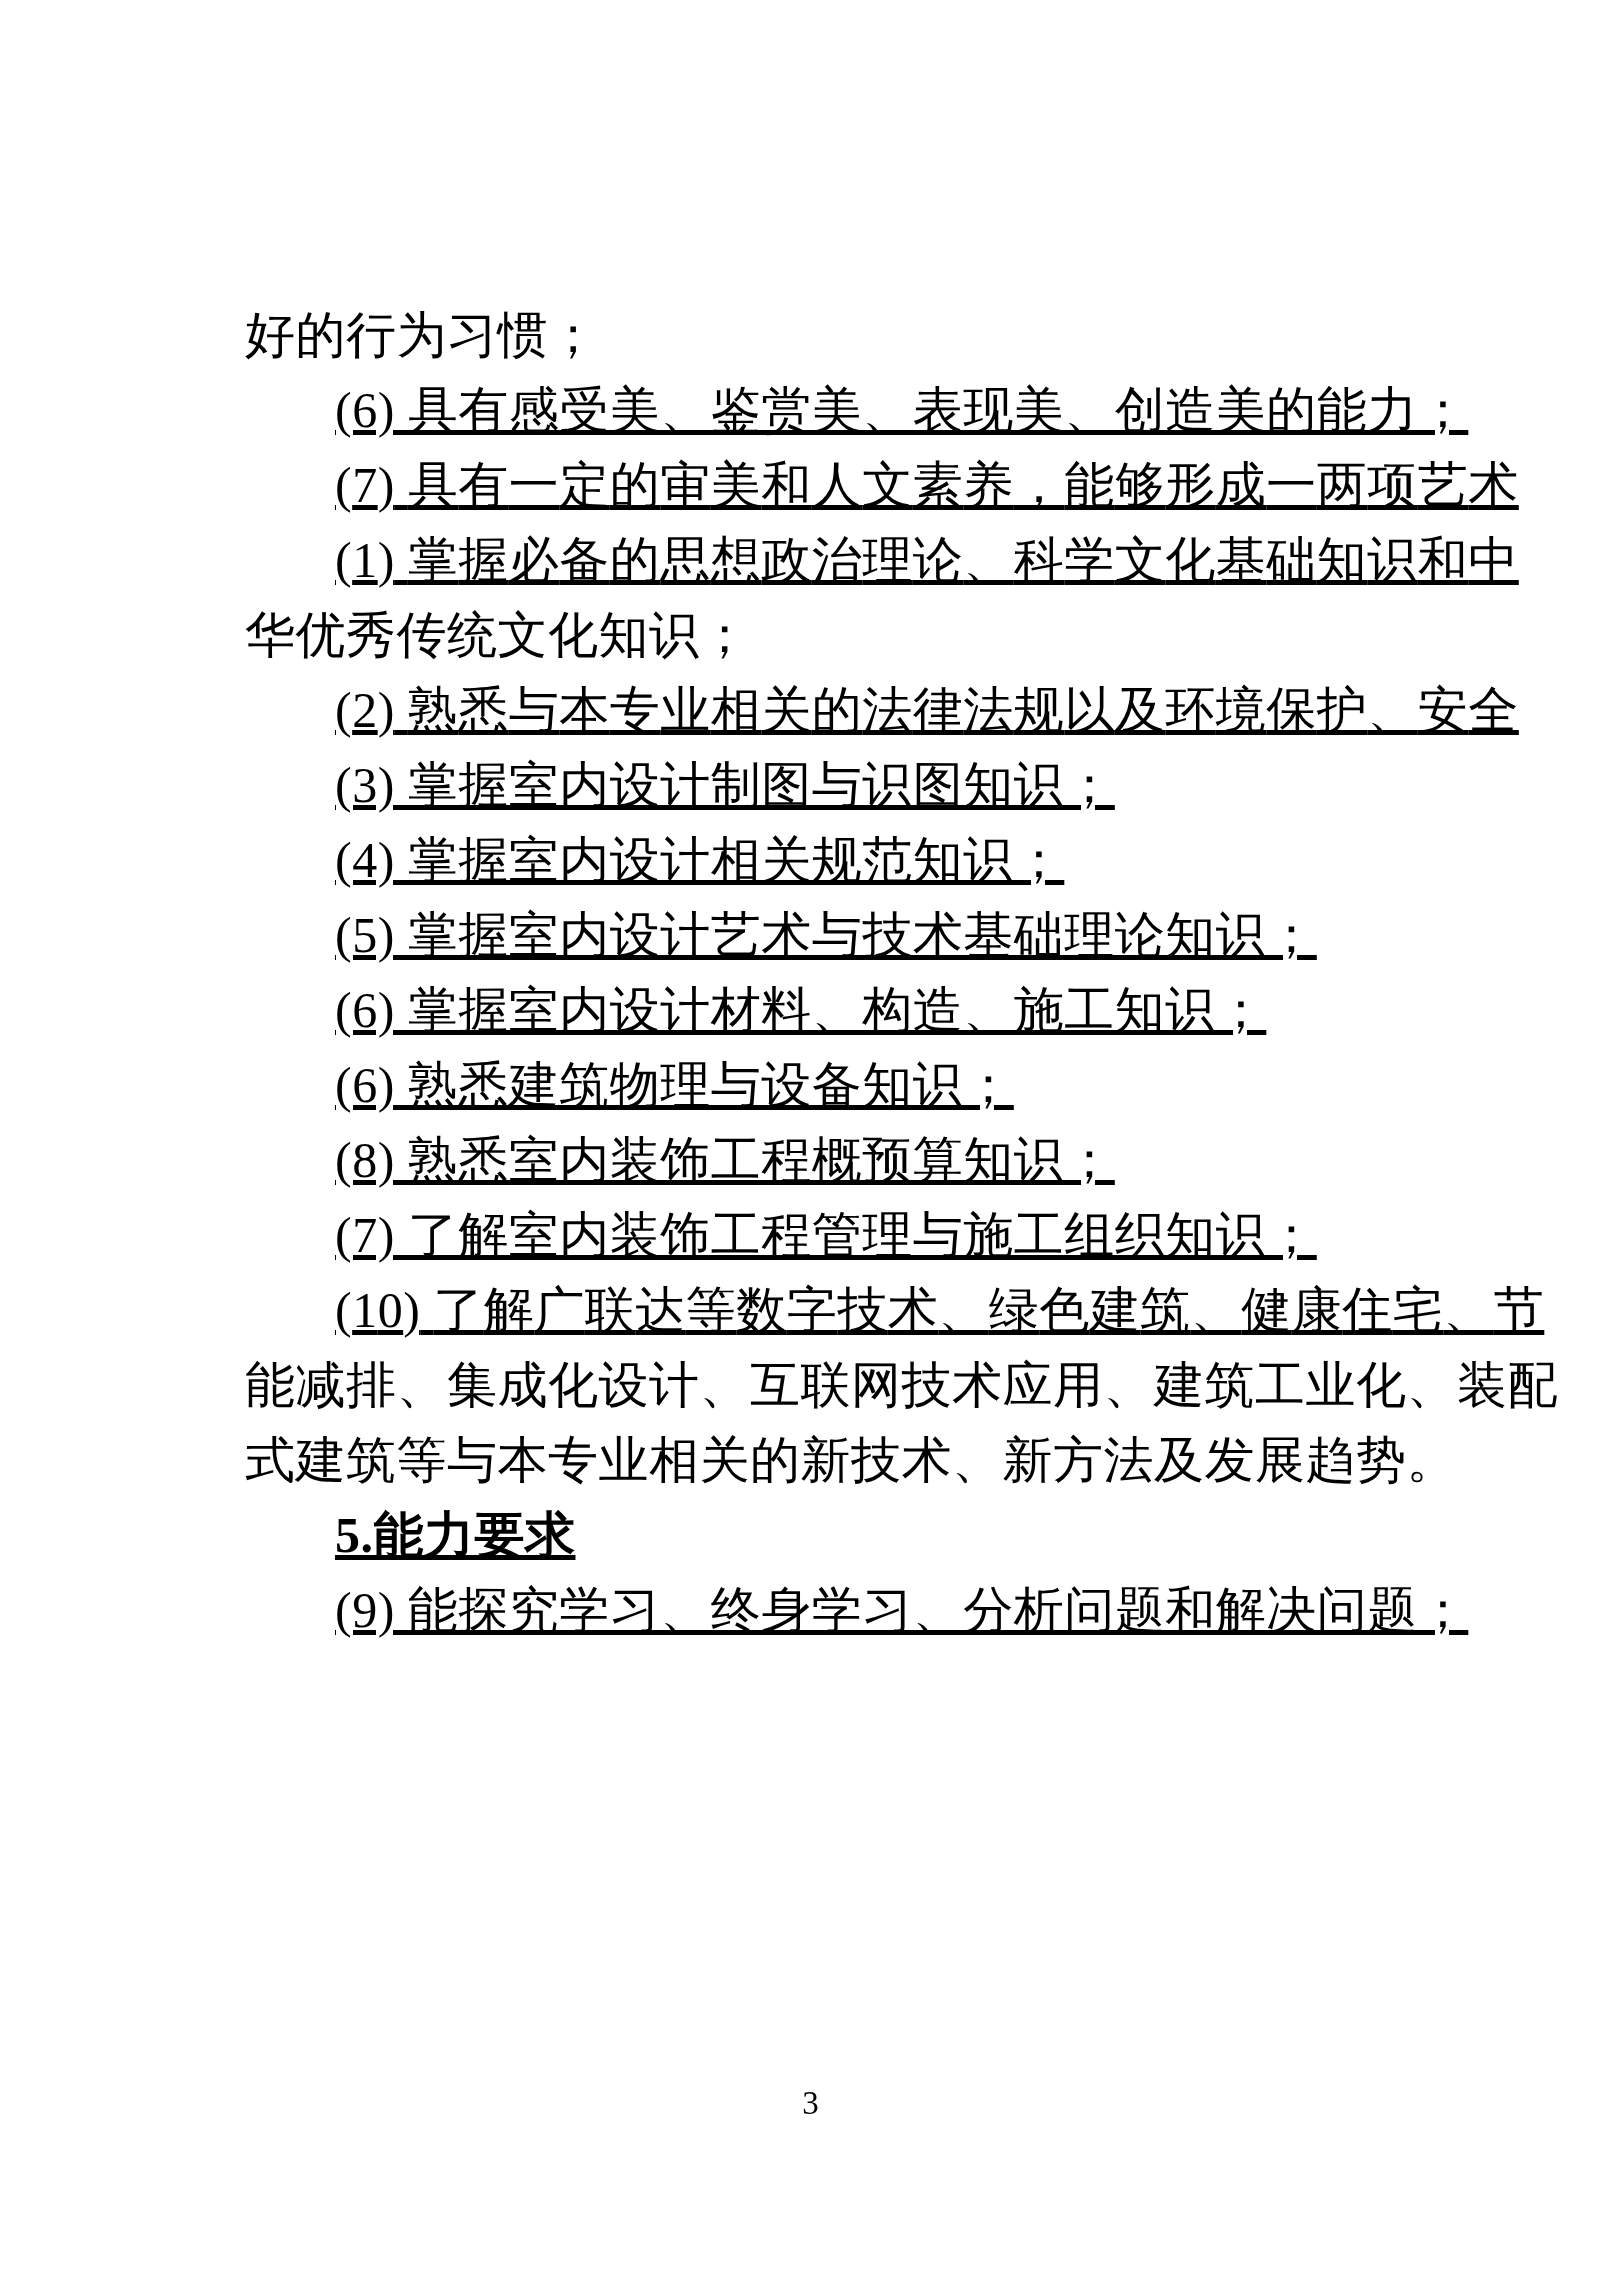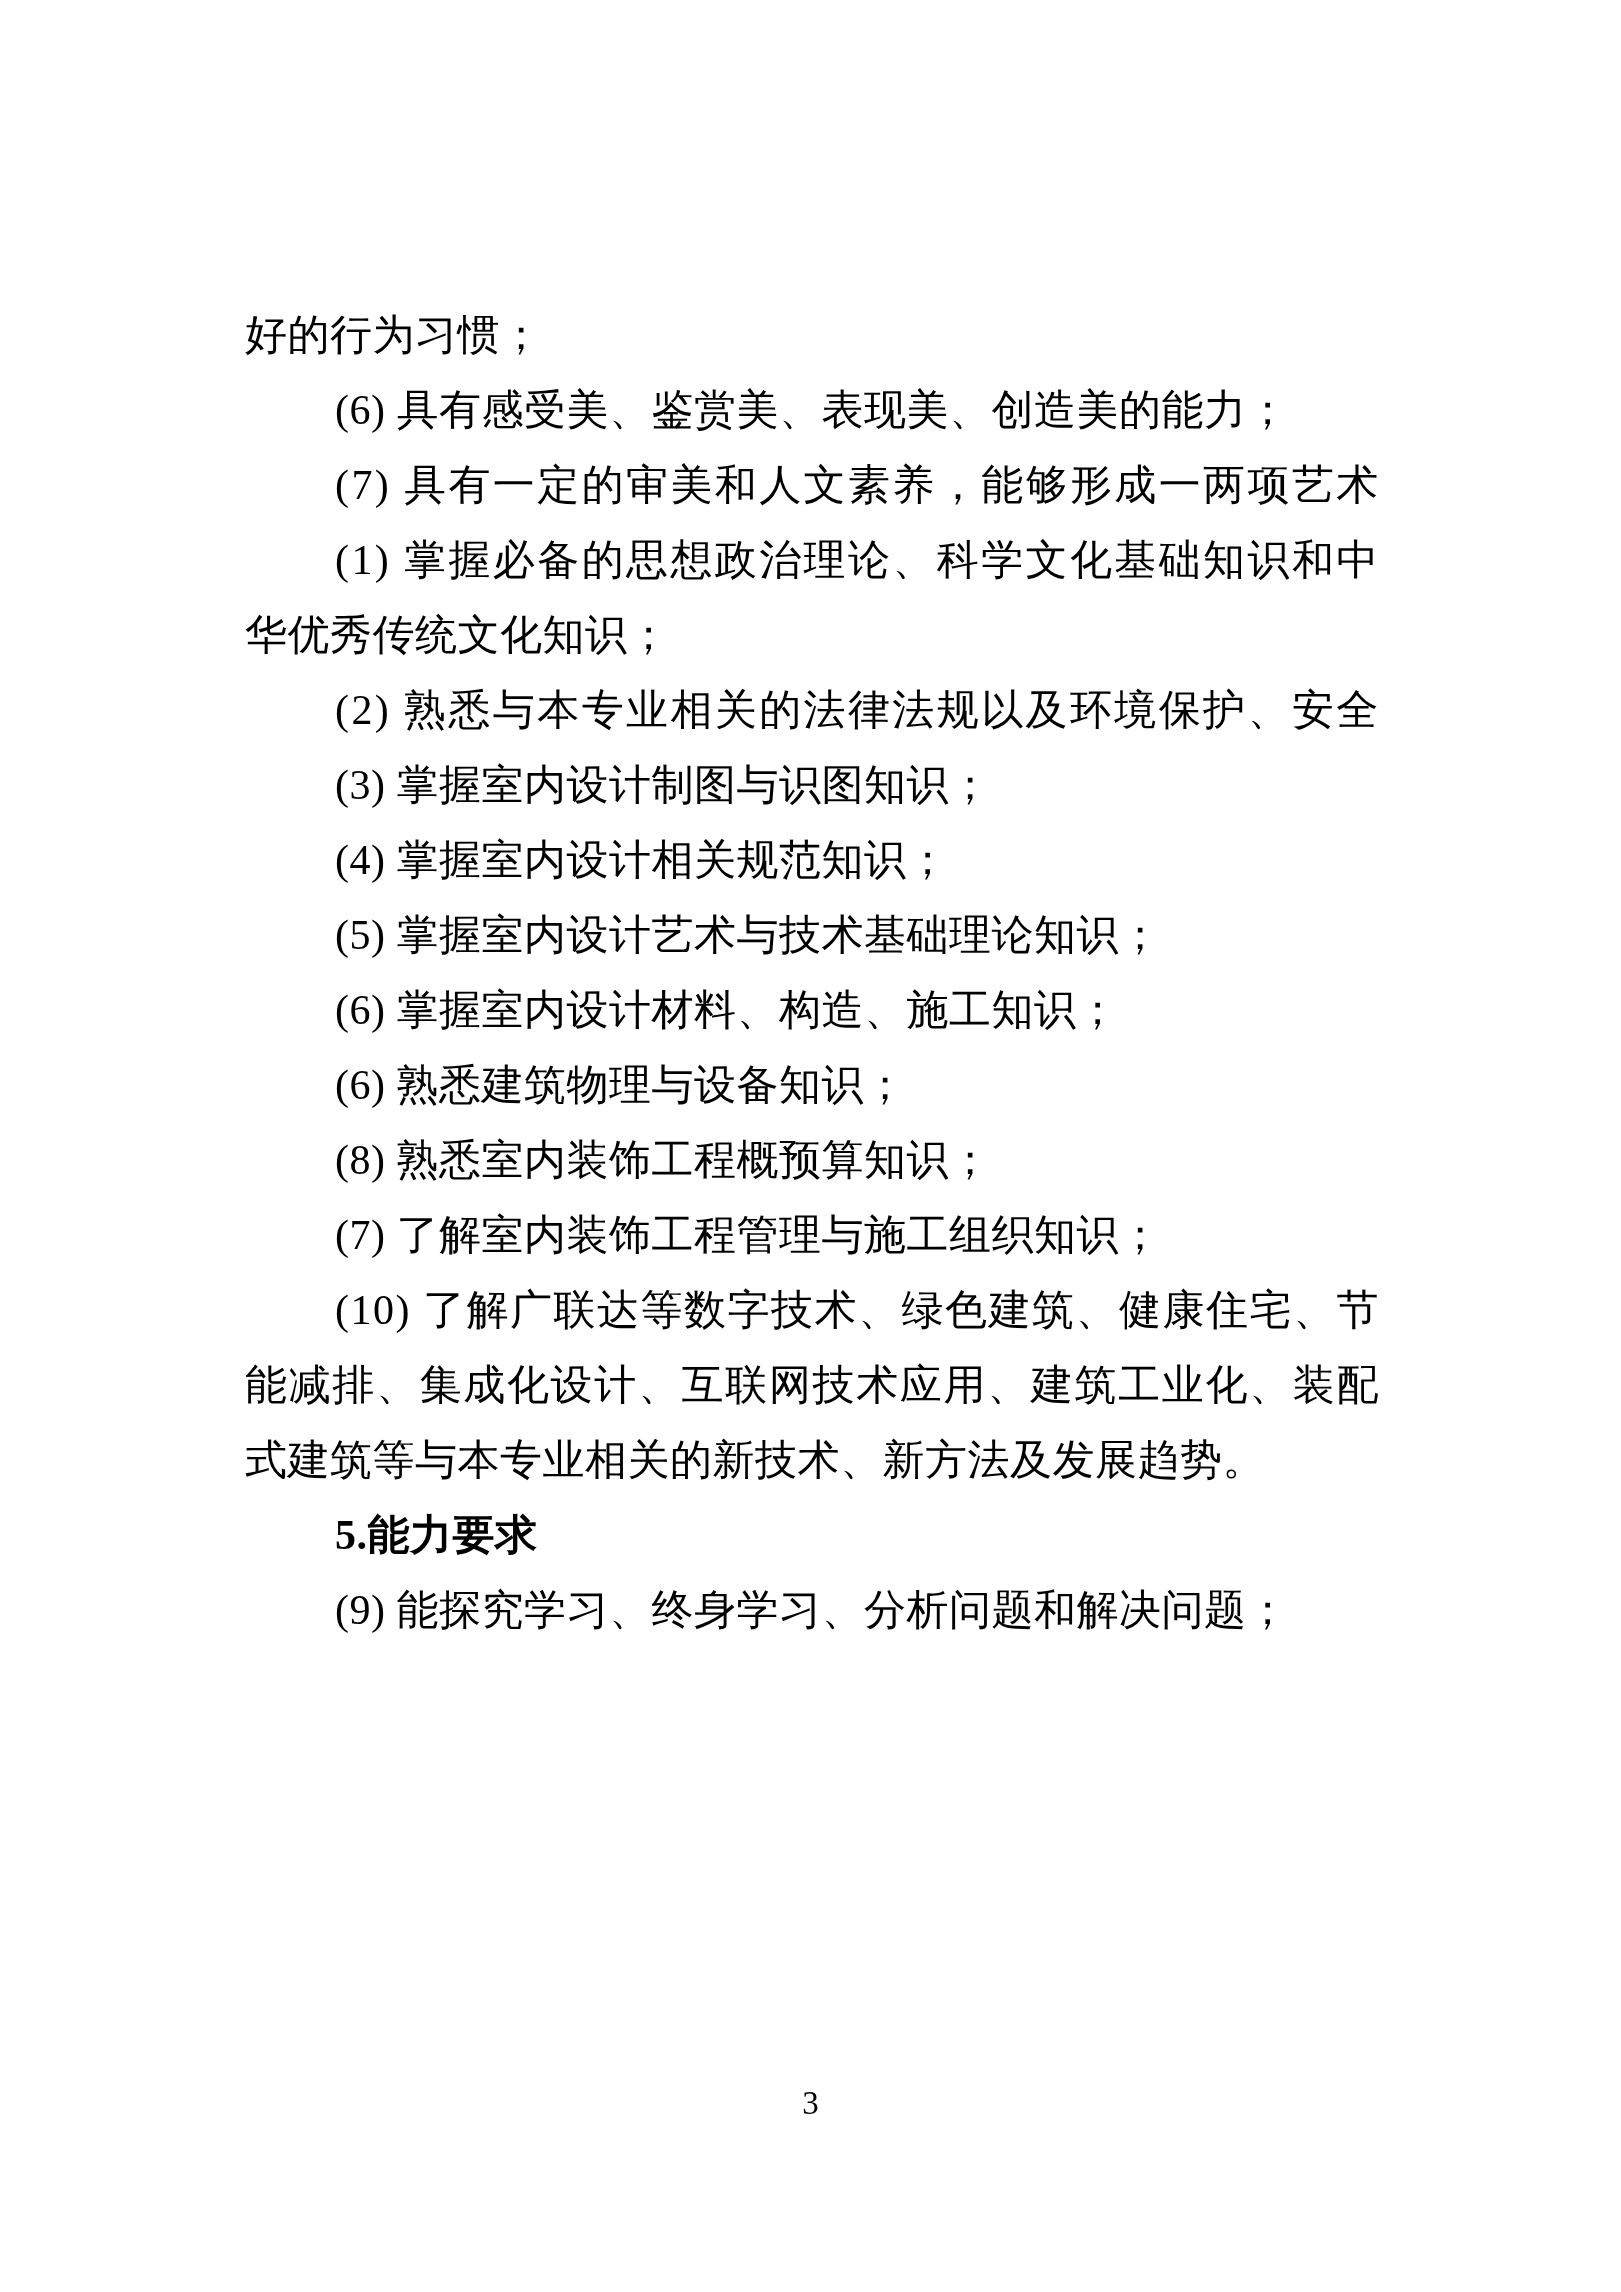--- a/index.html
+++ b/index.html
@@ -18,26 +18,27 @@
   }
   .text-block {
     position: absolute;
     left: 245px;
     top: 298px;
     width: 1134px;
   }
   .line {
     height: 75px;
     line-height: 75px;
-    font-size: 42px;
+    font-size: 50px;
     white-space: nowrap;
     letter-spacing: 0.5px;
   }
   .line.indent {
     padding-left: 90px;
+    text-decoration: underline;
   }
   .line.heading {
     font-weight: bold;
   }
   
   .line.justify {
     display: flex;
     justify-content: space-between;
     white-space: normal;
   }

